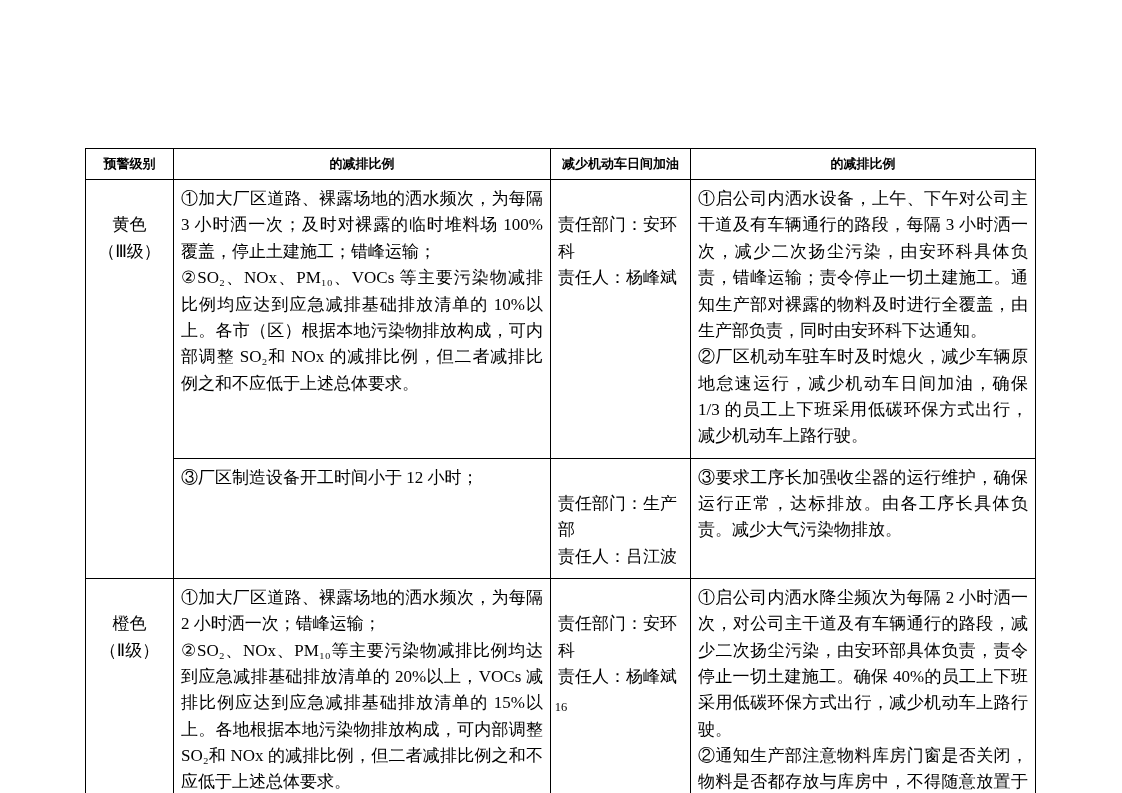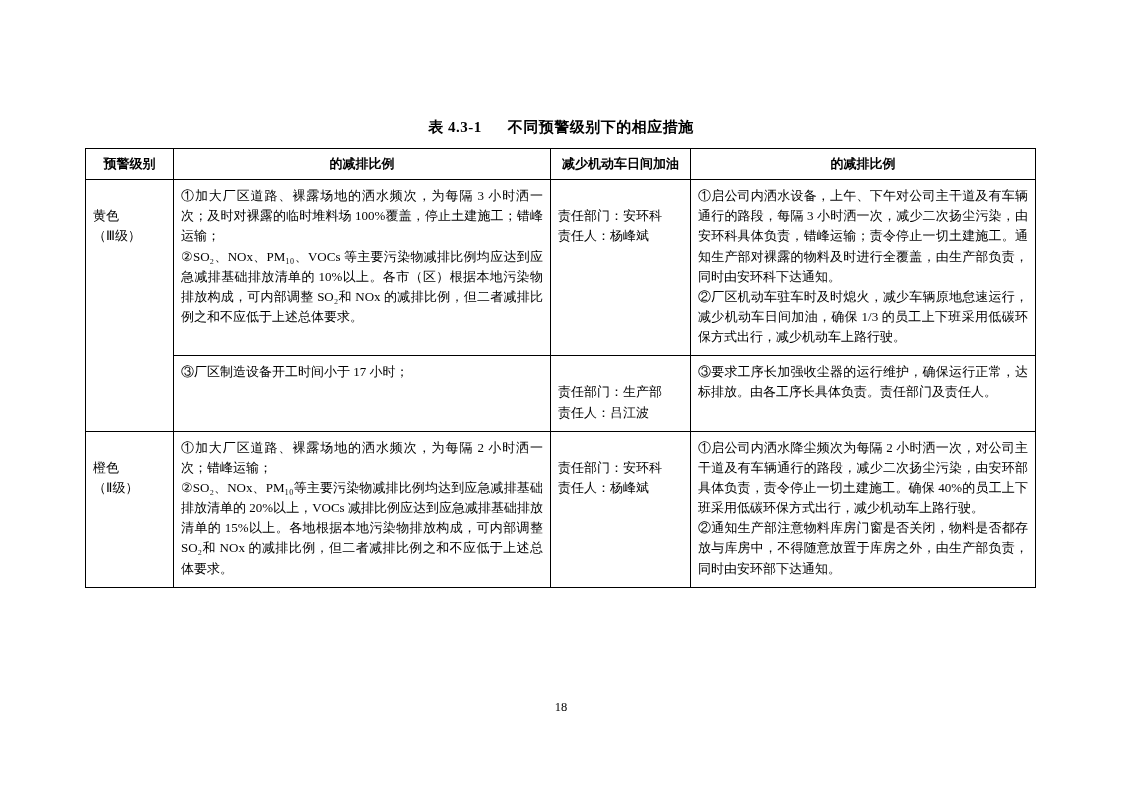--- a/index.html
+++ b/index.html
@@ -41,36 +41,37 @@
     top: 148px;
     width: 939px;
     border-collapse: collapse;
     table-layout: fixed;
     border-radius: 30px;
   }
   table.main td, table.main th {
     border: 1px solid #000000;
     vertical-align: top;
     padding: 6px 7px 8px 7px;
-    font-size: 13px;
+    font-size: 17px;
     line-height: 1.55;
   }
   table.main th {
     text-align: center;
     font-weight: bold;
     vertical-align: middle;
     padding: 5px 4px;
     font-size: 13px;
   }
   .col-level { width: 88px; }
   .col-measure { width: 377px; }
   .col-dept { width: 140px; }
   .col-detail { width: 345px; }
 
   td.level-cell {
+    text-align: center;
     vertical-align: middle;
     font-size: 12.5px;
     line-height: 1.8;
   }
   td.dept-cell {
     vertical-align: middle;
     font-size: 12.5px;
     line-height: 1.8;
     margin-left: 40px;
   }
@@ -87,23 +88,20 @@
     width: 1122px;
     text-align: center;
     font-size: 12.5px;
   }
 </style>
 </head>
 <body>
 
 <div class="page">
 
-  <div class="doc-title">
-    <span>表 4.3-1</span><span class="gap"></span><span>不同预警级别下的相应措施</span>
-  </div>
 
   <table class="main">
     <colgroup>
       <col class="col-level">
       <col class="col-measure">
       <col class="col-dept">
       <col class="col-detail">
     </colgroup>
     <thead>
       <tr>
@@ -121,36 +119,36 @@
           <p class="para">①加大厂区道路、裸露场地的洒水频次，为每隔 3 小时洒一次；及时对裸露的临时堆料场 100%覆盖，停止土建施工；错峰运输；<br>②SO₂、NOx、PM₁₀、VOCs 等主要污染物减排比例均应达到应急减排基础排放清单的 10%以上。各市（区）根据本地污染物排放构成，可内部调整 SO₂和 NOx 的减排比例，但二者减排比例之和不应低于上述总体要求。</p>
         </td>
         <td class="dept-cell"><br>          责任部门：安环科<br>          责任人：杨峰斌<br>        </td>
         <td>
           <p class="para">①启公司内洒水设备，上午、下午对公司主干道及有车辆通行的路段，每隔 3 小时洒一次，减少二次扬尘污染，由安环科具体负责，错峰运输；责令停止一切土建施工。通知生产部对裸露的物料及时进行全覆盖，由生产部负责，同时由安环科下达通知。<br>②厂区机动车驻车时及时熄火，减少车辆原地怠速运行，减少机动车日间加油，确保 1/3 的员工上下班采用低碳环保方式出行，减少机动车上路行驶。</p>
         </td>
       </tr>
 
       <tr>
         <td>
-          <p class="para">③厂区制造设备开工时间小于 17 小时；</p>
+          <p class="para">③厂区制造设备开工时间小于 12 小时；</p>
         </td>
         <td class="dept-cell"><br>          责任部门：生产部<br>          责任人：吕江波<br>        </td>
         <td>
-          <p class="para">③要求工序长加强收尘器的运行维护，确保运行正常，达标排放。由各工序长具体负责。责任部门及责任人。</p>
+          <p class="para">③要求工序长加强收尘器的运行维护，确保运行正常，达标排放。由各工序长具体负责。减少大气污染物排放。</p>
         </td>
       </tr>
 
       <tr>
         <td class="level-cell"><br>          橙色<br>          （Ⅱ级）<br>        </td>
         <td>
           <p class="para">①加大厂区道路、裸露场地的洒水频次，为每隔 2 小时洒一次；错峰运输；<br>②SO₂、NOx、PM₁₀等主要污染物减排比例均达到应急减排基础排放清单的 20%以上，VOCs 减排比例应达到应急减排基础排放清单的 15%以上。各地根据本地污染物排放构成，可内部调整 SO₂和 NOx 的减排比例，但二者减排比例之和不应低于上述总体要求。</p>
         </td>
         <td class="dept-cell"><br>          责任部门：安环科<br>          责任人：杨峰斌<br>        </td>
         <td>
           <p class="para">①启公司内洒水降尘频次为每隔 2 小时洒一次，对公司主干道及有车辆通行的路段，减少二次扬尘污染，由安环部具体负责，责令停止一切土建施工。确保 40%的员工上下班采用低碳环保方式出行，减少机动车上路行驶。<br>②通知生产部注意物料库房门窗是否关闭，物料是否都存放与库房中，不得随意放置于库房之外，由生产部负责，同时由安环部下达通知。</p>
         </td>
       </tr>
     </tbody>
   </table>
 
-  <div class="page-num">18</div>
+  <div class="page-num">16</div>
 
 </div>
 
 </body></html>

